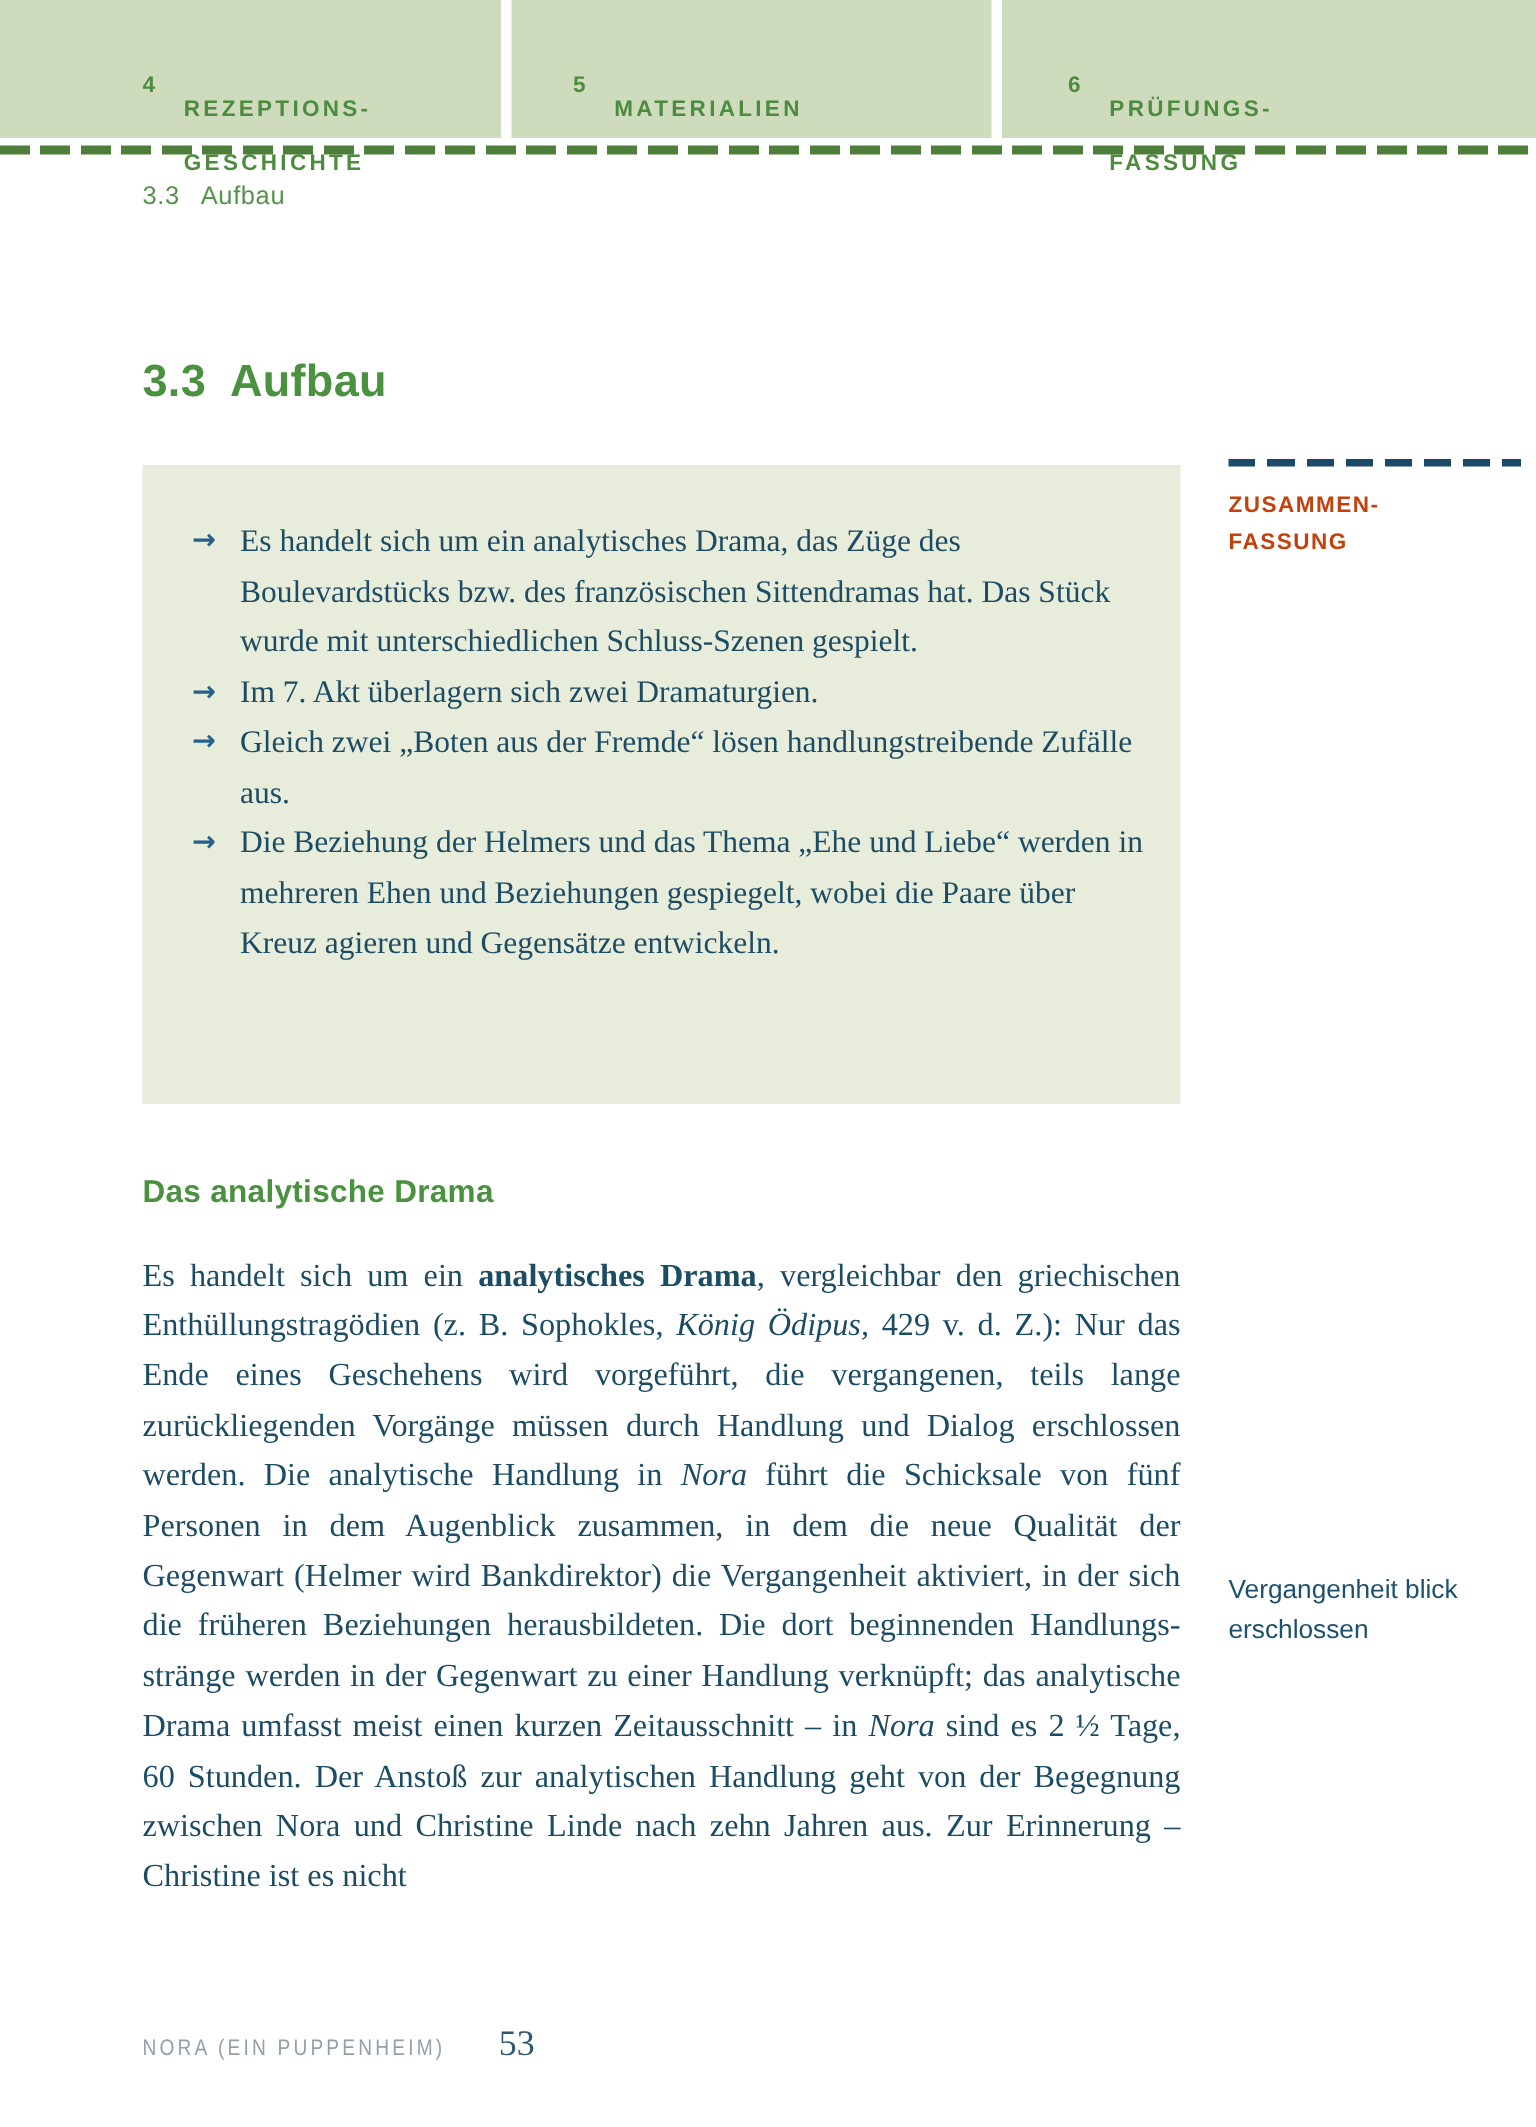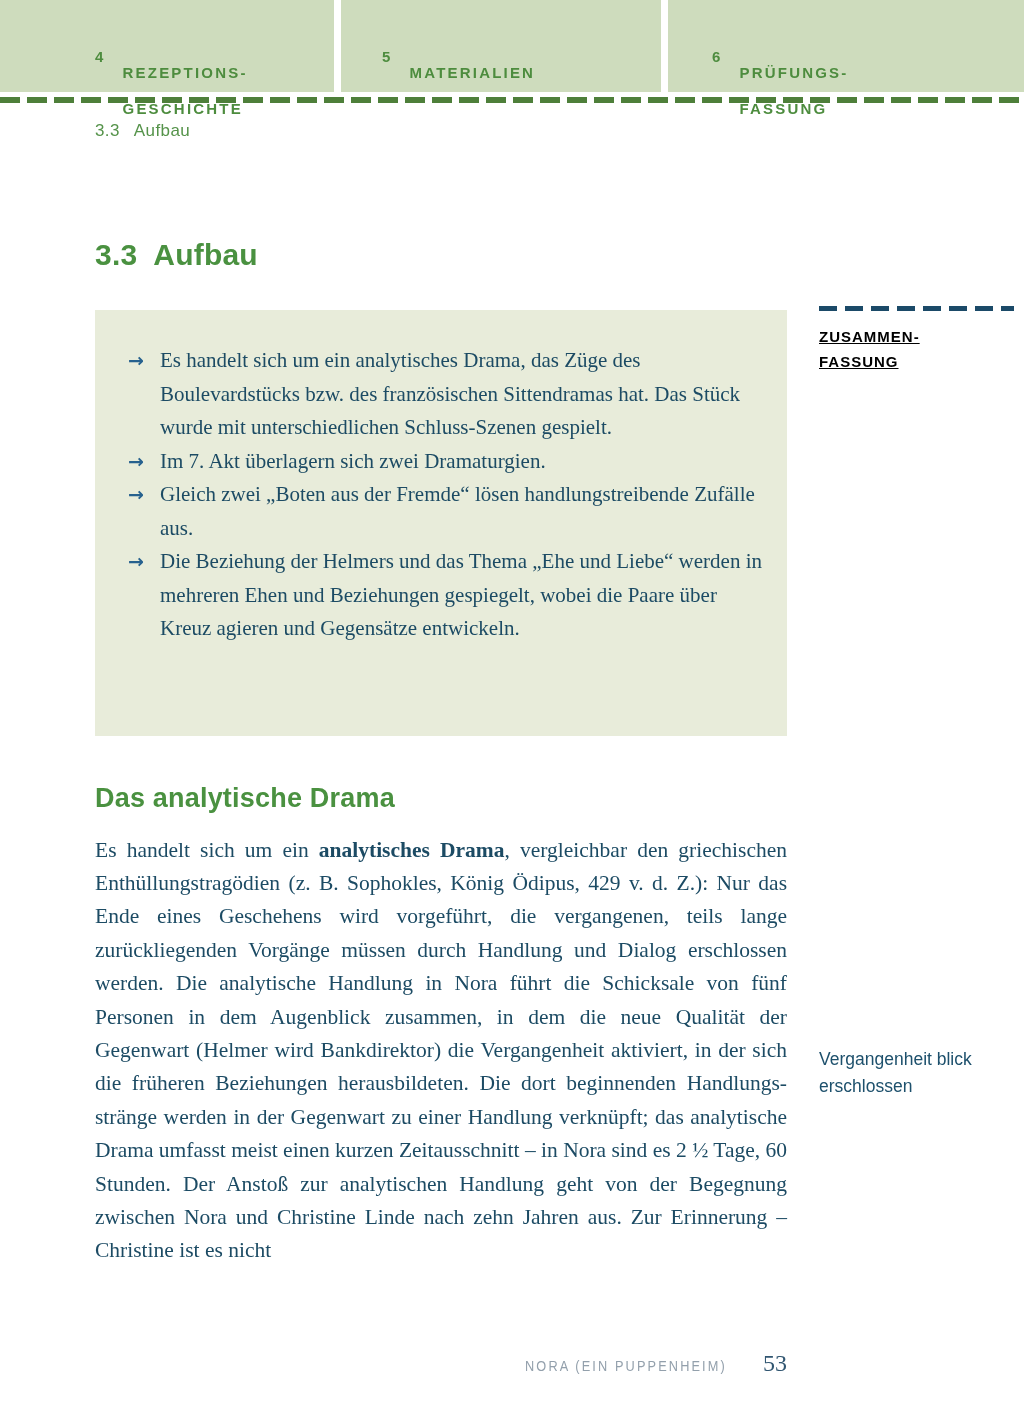--- a/index.html
+++ b/index.html
@@ -45,40 +45,40 @@
   }
   .arrow {
     flex:0 0 32px; width:32px; color:#26618e; font-family:"DejaVu Sans", sans-serif;
     font-weight:bold; font-size:19px;
   }
   .summary-text { flex:1;font-family:Liberation Serif, serif; }
 
   
   .margin-head { position:absolute; left:819px; top:306px; width:195px; }
   .rule-blue { height:5px; background:repeating-linear-gradient(90deg,#1b4a68 0 18px,transparent 18px 26px); }
-  .margin-head-label { margin-top:13px; color:#000000; font-weight:bold; font-size:15px; letter-spacing:1px; line-height:25px;text-decoration:underline; }
+  .margin-head-label { margin-top:13px; color:#c2410c; font-weight:bold; font-size:15px; letter-spacing:1px; line-height:25px; }
   .margin-head-label span { display:block; }
 
   
-  .h2 { position:absolute; left:95px; top:783px; font-size:27px; font-weight:bold; color:#4a9140; letter-spacing:0.2px; }
+  .h2 { position:absolute; left:95px; top:783px; font-size:21px; font-weight:bold; color:#4a9140; letter-spacing:0.2px; }
   .bodytext {
     position:absolute; left:95px; top:812px; width:692px;
     font-family:"Liberation Serif", serif; font-size:21.5px; line-height:33.4px;
     color:#1c4b64; text-align:justify;
   }
   .bodytext .b { font-weight:bold; }
-  .bodytext .i { }
+  .bodytext .i { font-style:italic; }
 
   
   .margin-note { position:absolute; left:819px; width:200px; font-size:17.5px; line-height:27px; color:#1d506c; }
   .note-1 { top:1046px; }
   .note-2 { top:1151px; }
 
   
-  .footer { position:absolute; left:95px; top:1350px; width:692px; display:flex; justify-content:flex-end; align-items:baseline; }
+  .footer { position:absolute; left:95px; top:1350px; width:692px; display:flex; justify-content:flex-start; align-items:baseline; }
   .book-title {
     font-size:15px; letter-spacing:2.5px; color:#93a0ac; white-space:nowrap;
     transform:scaleX(0.85); transform-origin:left center;
   }
   .page-num { font-family:"Liberation Serif", serif; font-size:24px; color:#315671; }
 </style>
 </head>
 <body>
 
 <div class="page">

